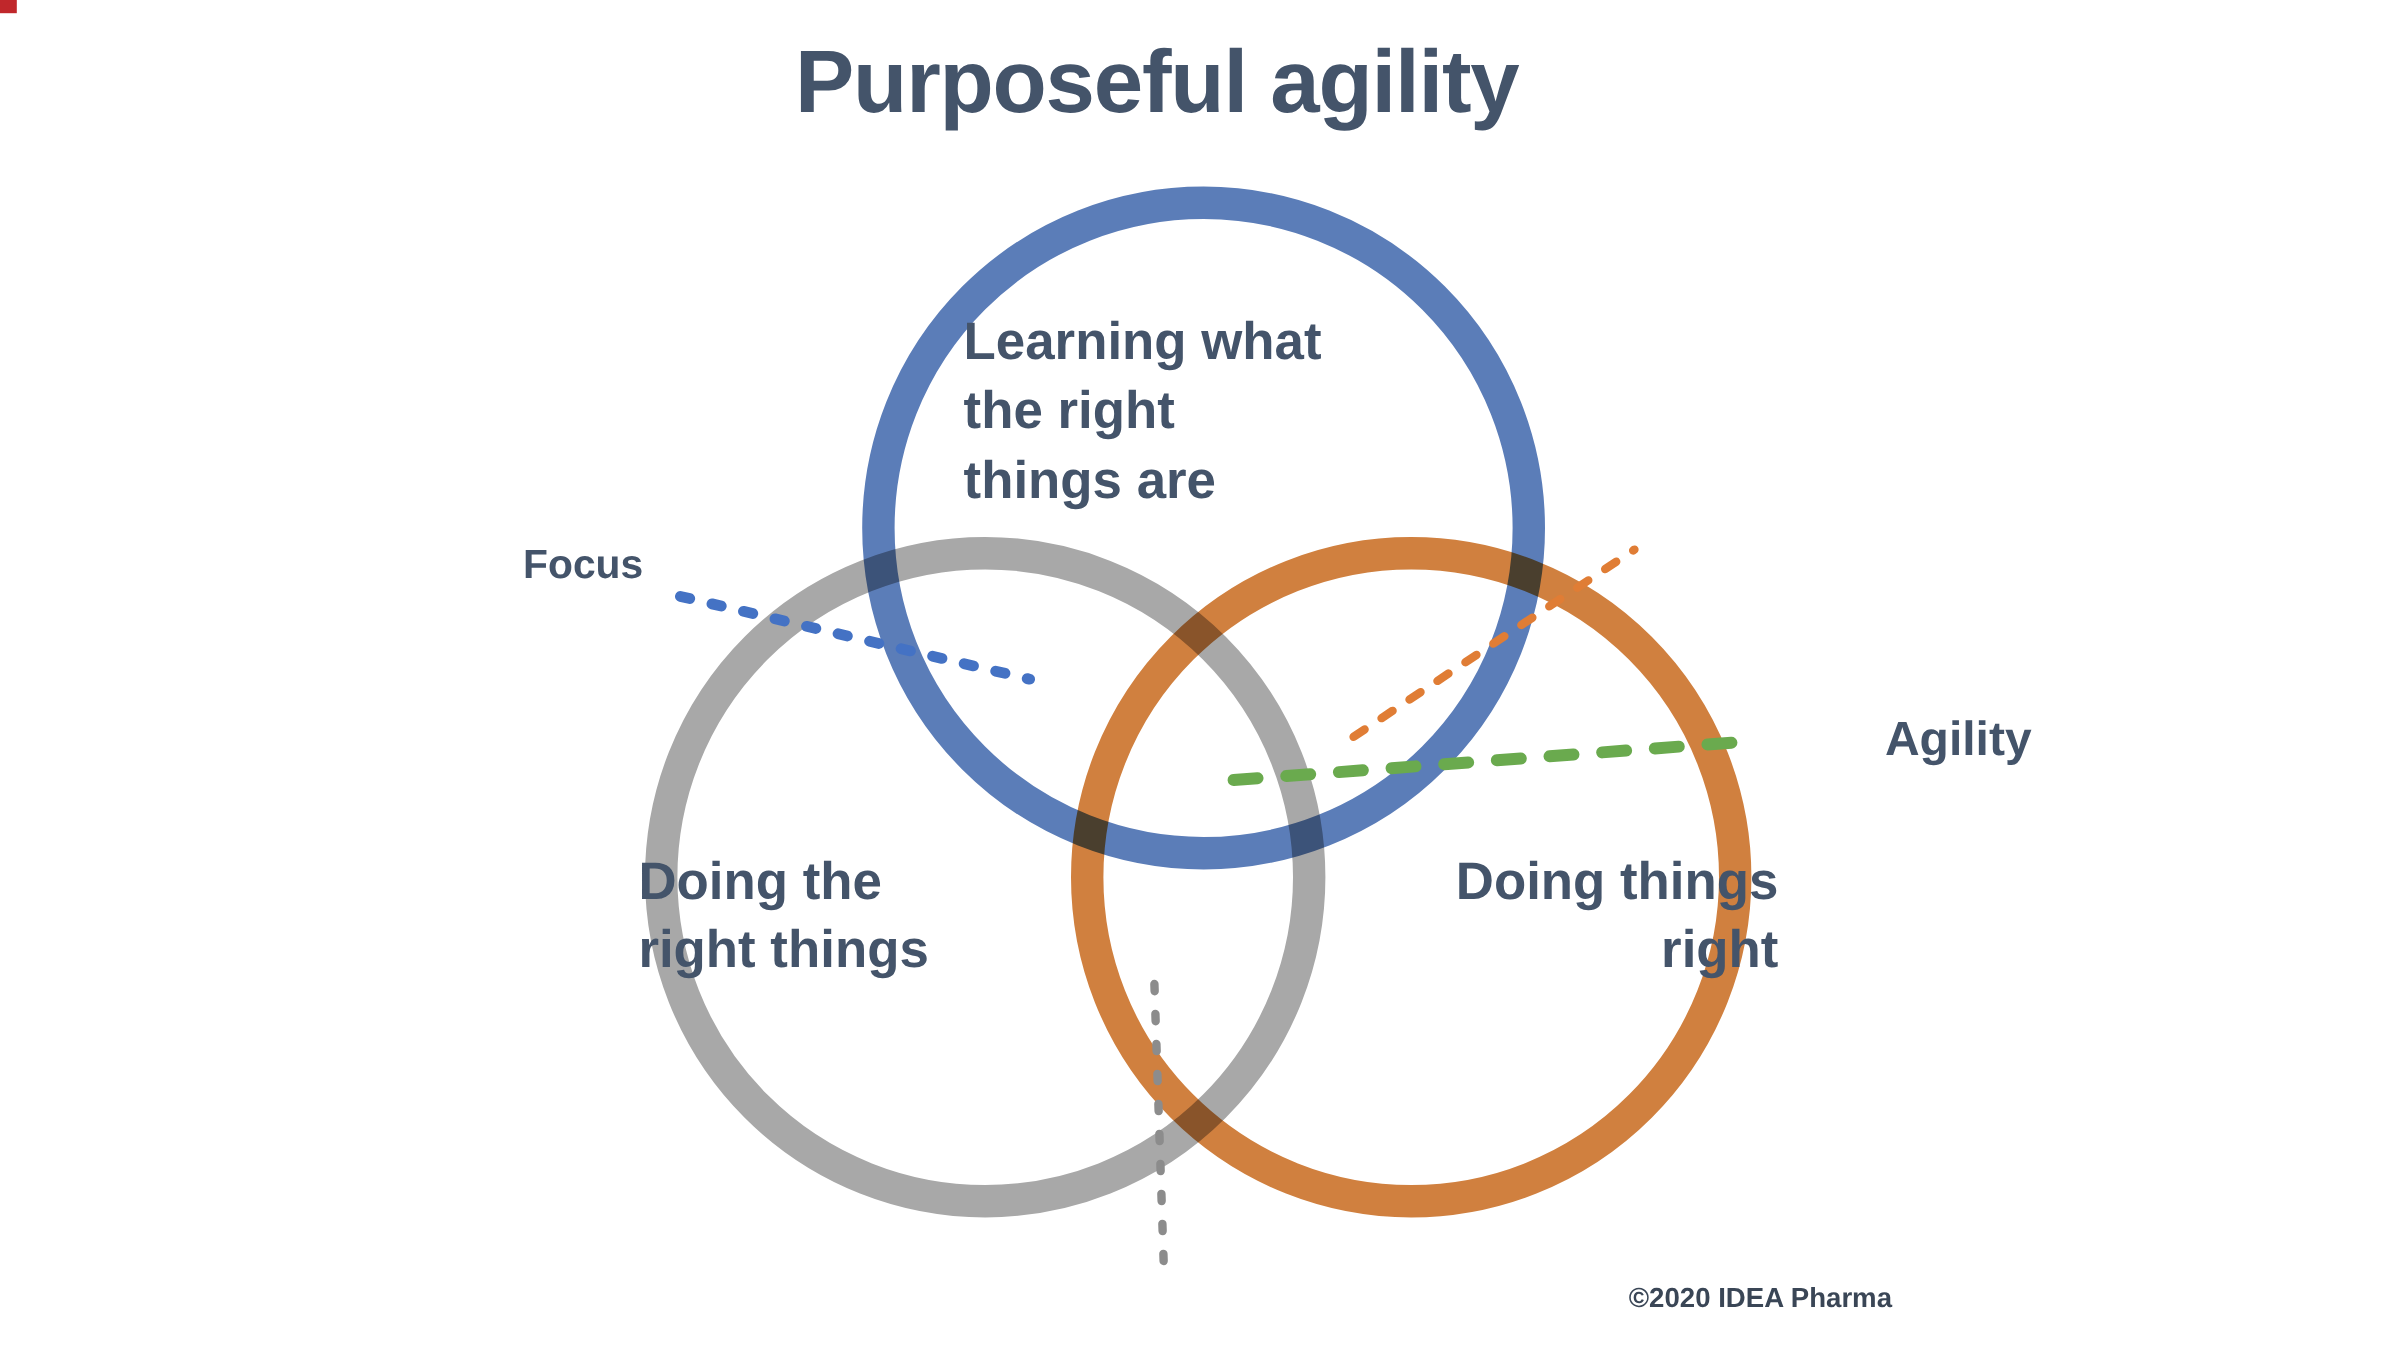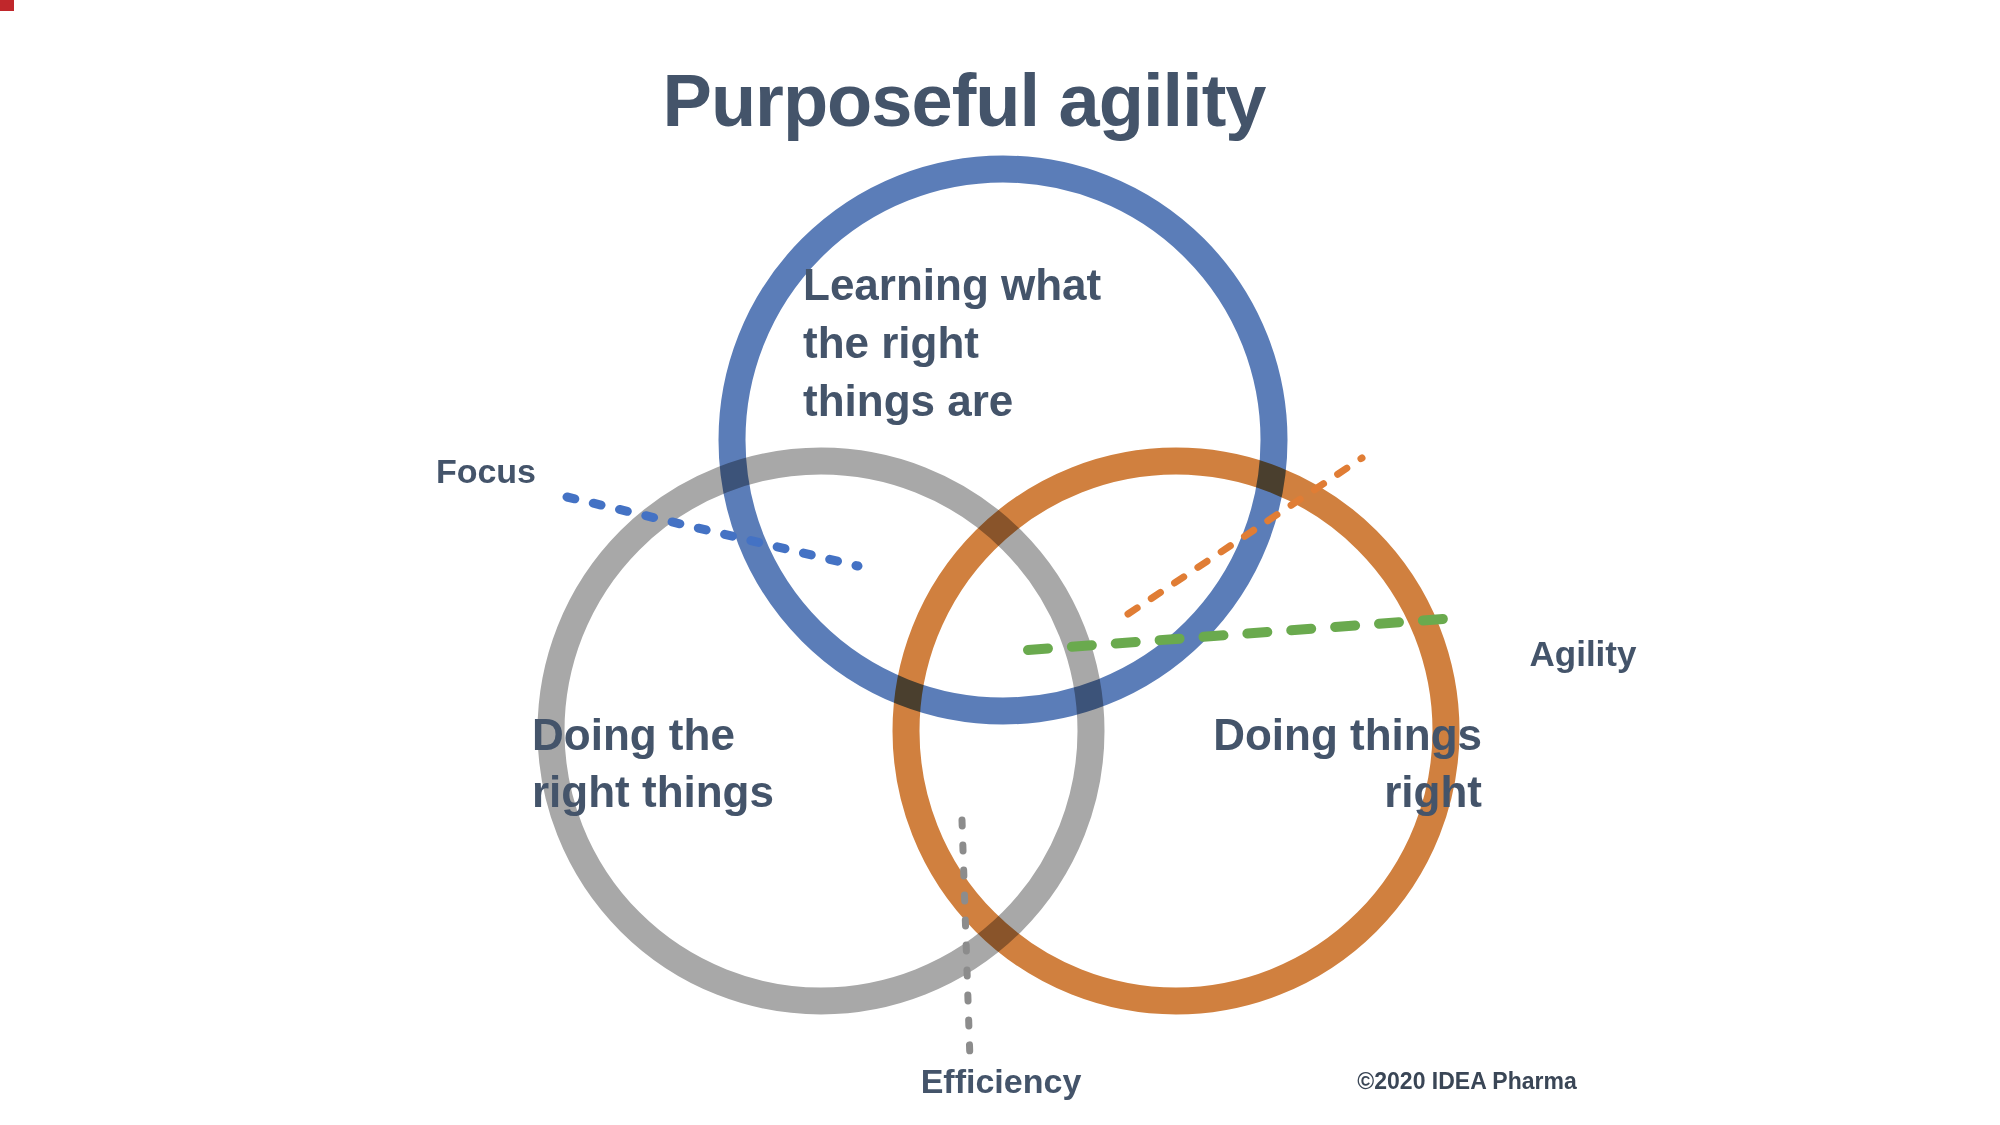--- a/index.html
+++ b/index.html
@@ -21,21 +21,21 @@
 
   .txt {
     position: absolute;
     color: #44546A;
     font-weight: bold;
     white-space: pre-line;
   }
   #page-title {
     left: 464px; top: 28px; width: 1000px;
     font-size: 74px; line-height: 80px;
-    text-align: center; letter-spacing: -1px; margin-top: 33px;
+    text-align: center; letter-spacing: -1px;
   }
   #label-learning {
     left: 803px; top: 256px; width: 400px;
     font-size: 44px; line-height: 58px;
     text-align: left;
   }
   #label-doing-right-things {
     left: 532px; top: 706px; width: 400px;
     font-size: 44px; line-height: 57px;
     text-align: left;
@@ -48,21 +48,21 @@
   #label-focus {
     left: 336px; top: 452px; width: 200px;
     font-size: 34px; text-align: right;
   }
   #label-effectiveness {
     left: 1380px; top: 440px; width: 320px;
     font-size: 34px; text-align: left;
   }
   #label-agility {
     left: 1473px; top: 594px; width: 220px;
-    font-size: 35px; text-align: center; margin-top: 40px;
+    font-size: 40px; text-align: right;
   }
   #label-efficiency {
     left: 851px; top: 1062px; width: 300px;
     font-size: 34px; text-align: center;
   }
   #copyright {
     left: 1317px; top: 1068px; width: 300px;
     font-size: 23px; font-weight: 600;
     color: #3A4656; letter-spacing: 0px;
     text-align: center; white-space: nowrap;
@@ -101,19 +101,18 @@
 right things</div>
 
   <div id="label-doing-things-right" class="txt">Doing things
 right</div>
 
   <div id="label-focus" class="txt">Focus</div>
 
 
   <div id="label-agility" class="txt">Agility</div>
 
-  <div id="label-efficiency" class="txt">Efficiency</div>
 
   <div id="copyright" class="txt">©2020 IDEA Pharma</div>
 
   <div id="corner-artifact"></div>
 
 </div>
 
 </body></html>

